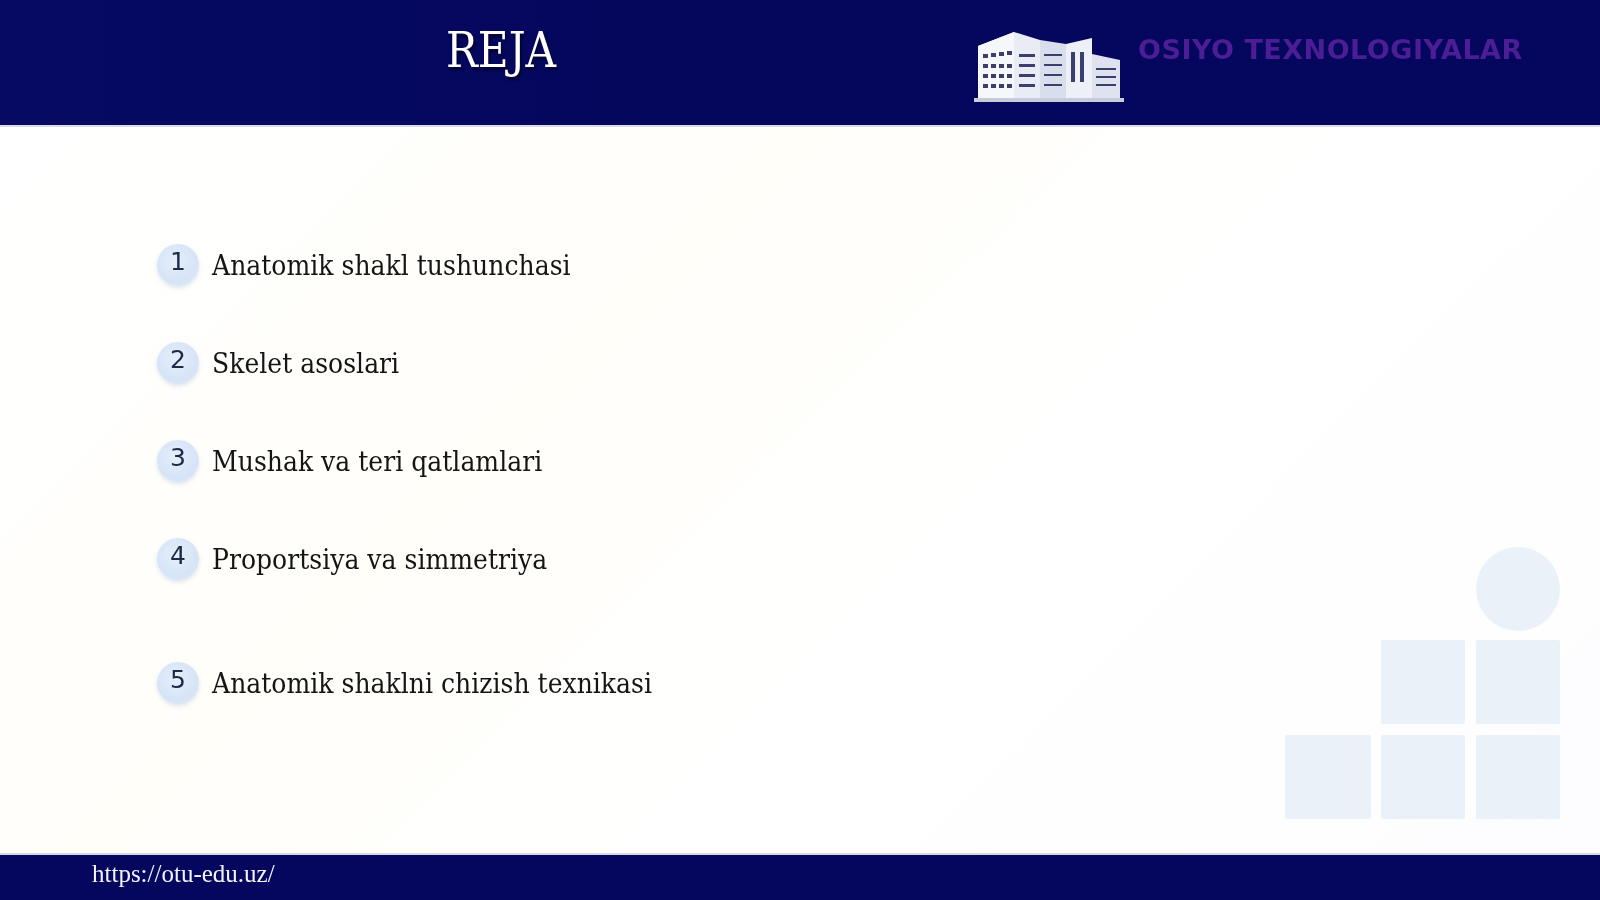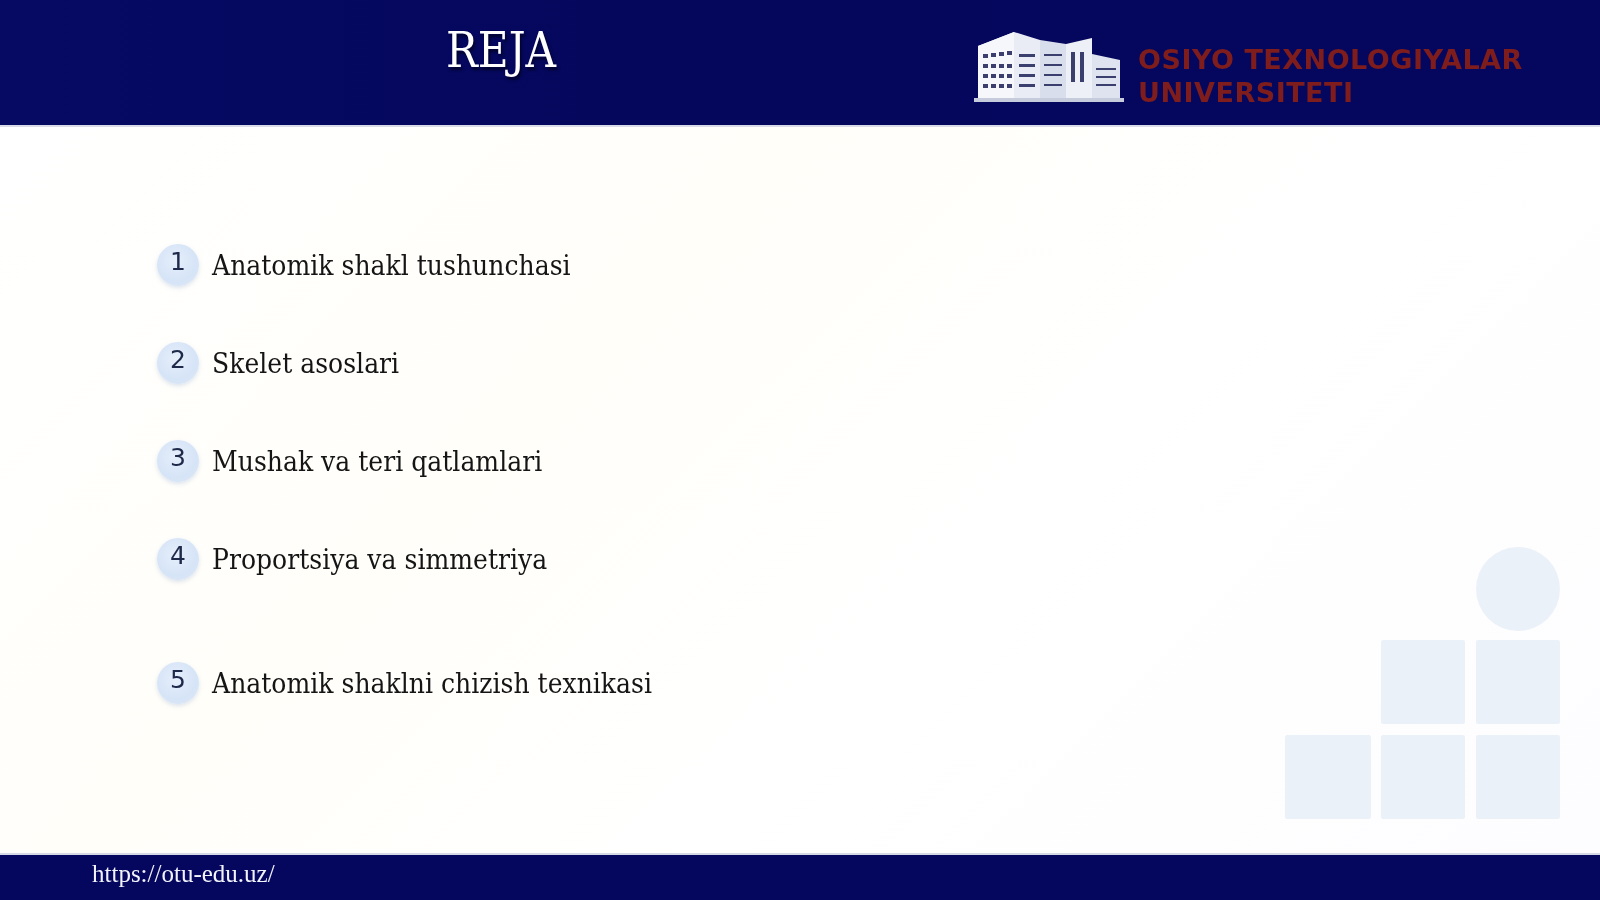--- a/index.html
+++ b/index.html
@@ -3,21 +3,21 @@
 <meta charset="utf-8">
 <style>
   html,body{margin:0;padding:0;}
   body{width:1600px;height:900px;position:relative;overflow:hidden;background:#ffffff;font-family:"DejaVu Serif",serif;}
   .header{position:absolute;left:0;top:0;width:1600px;height:125px;background:#05075e;
     background:linear-gradient(90deg,#060a62 0%,#05075d 40%,#05075e 100%);}
   .header-sep{position:absolute;left:0;top:125px;width:1600px;height:2px;background:#d9dbe8;}
   .title{position:absolute;left:446px;top:22px;color:#ffffff;font-family:"DejaVu Serif",serif;font-size:48px;letter-spacing:0px;
     text-shadow:2px 3px 3px rgba(0,0,0,0.55);transform:scaleX(0.88);transform-origin:left top;}
   .logo{position:absolute;left:974px;top:28px;width:150px;height:76px;}
-  .uni-name{position:absolute;left:1138px;top:43px;color:#7f1d1d;font-family:"DejaVu Sans",sans-serif;font-weight:bold;font-size:27px;line-height:33px;letter-spacing:0.5px;}
+  .uni-name{position:absolute;left:1138px;top:33px;color:#4c1d95;font-family:"DejaVu Sans",sans-serif;font-weight:bold;font-size:27px;line-height:33px;letter-spacing:0.5px;}
   .uni-name span{display:block;white-space:nowrap;}
   .content{position:absolute;left:0;top:127px;width:1600px;height:728px;
     background:linear-gradient(135deg,#ffffff 0%,#fffef9 35%,#ffffff 60%,#fdfdff 100%);}
   .item{position:absolute;left:157px;height:44px;display:flex;align-items:center;}
   .badge{width:42px;height:42px;border-radius:50%;background:radial-gradient(circle at 45% 40%,#e6effb 0%,#d6e4f7 60%,#dde8f6 100%);
     display:flex;align-items:flex-start;justify-content:center;box-shadow:0 2px 4px rgba(160,180,210,0.35);}
   .badge-num{font-family:"DejaVu Sans",sans-serif;font-size:25px;color:#1f2a4a;margin-top:3px;}
   .item-label{margin-left:13px;font-family:"DejaVu Serif",serif;font-size:27px;color:#151515;white-space:nowrap;transform:scaleX(0.93);transform-origin:left center;}
   .wm{position:absolute;background:#e8eef8;opacity:0.85;border-radius:2px;}
   .wm-circle{border-radius:50%;}
@@ -67,21 +67,20 @@
       <rect x="106" y="24" width="4" height="30"></rect>
     <rect x="122" y="40" width="20" height="2"></rect>
       <rect x="122" y="48" width="20" height="2"></rect>
       <rect x="122" y="56" width="20" height="2"></rect>
   </g>
   <rect x="0" y="70" width="150" height="4" fill="#c7ccdd"></rect>
 </svg>
 
 <div class="uni-name">
   <span>OSIYO TEXNOLOGIYALAR</span>
-  <span>UNIVERSITETI</span>
 </div>
 
 <div class="content"></div>
 
 <div class="item" style="top:243px;">
   <div class="badge">
       <span class="badge-num">1</span>
     </div>
   <span class="item-label">Anatomik shakl tushunchasi</span>
 </div>

